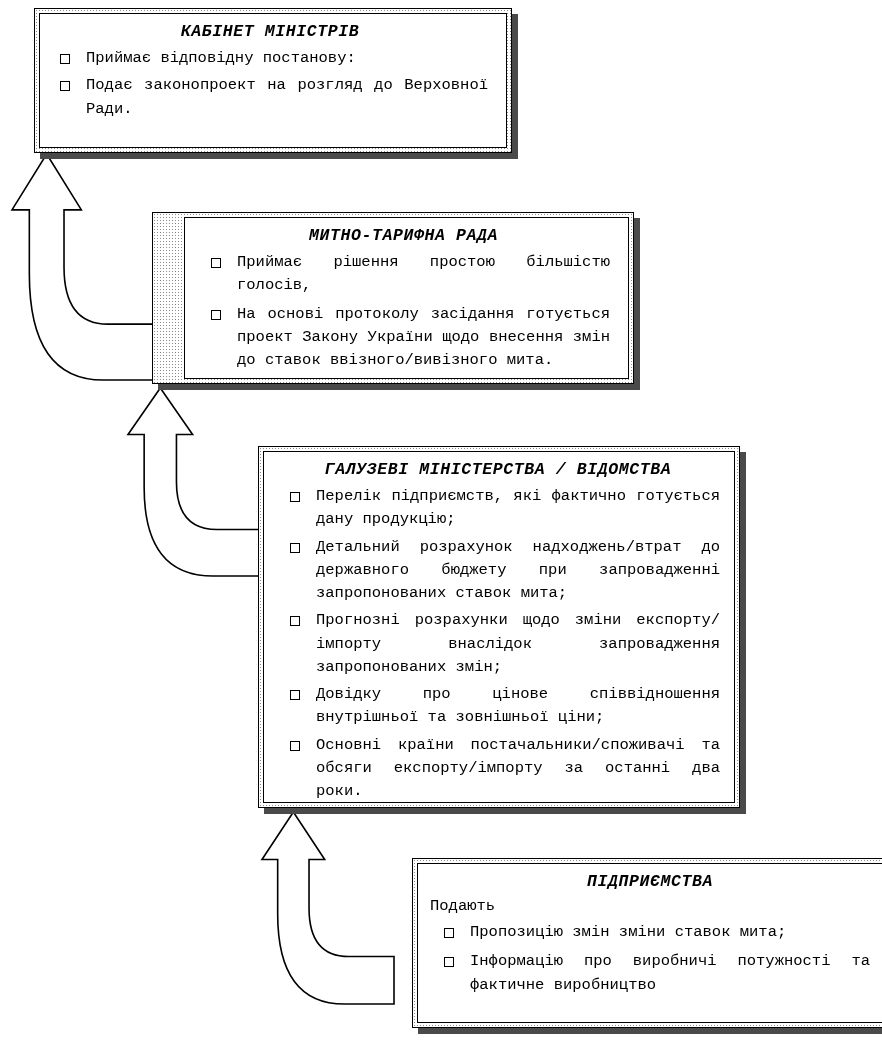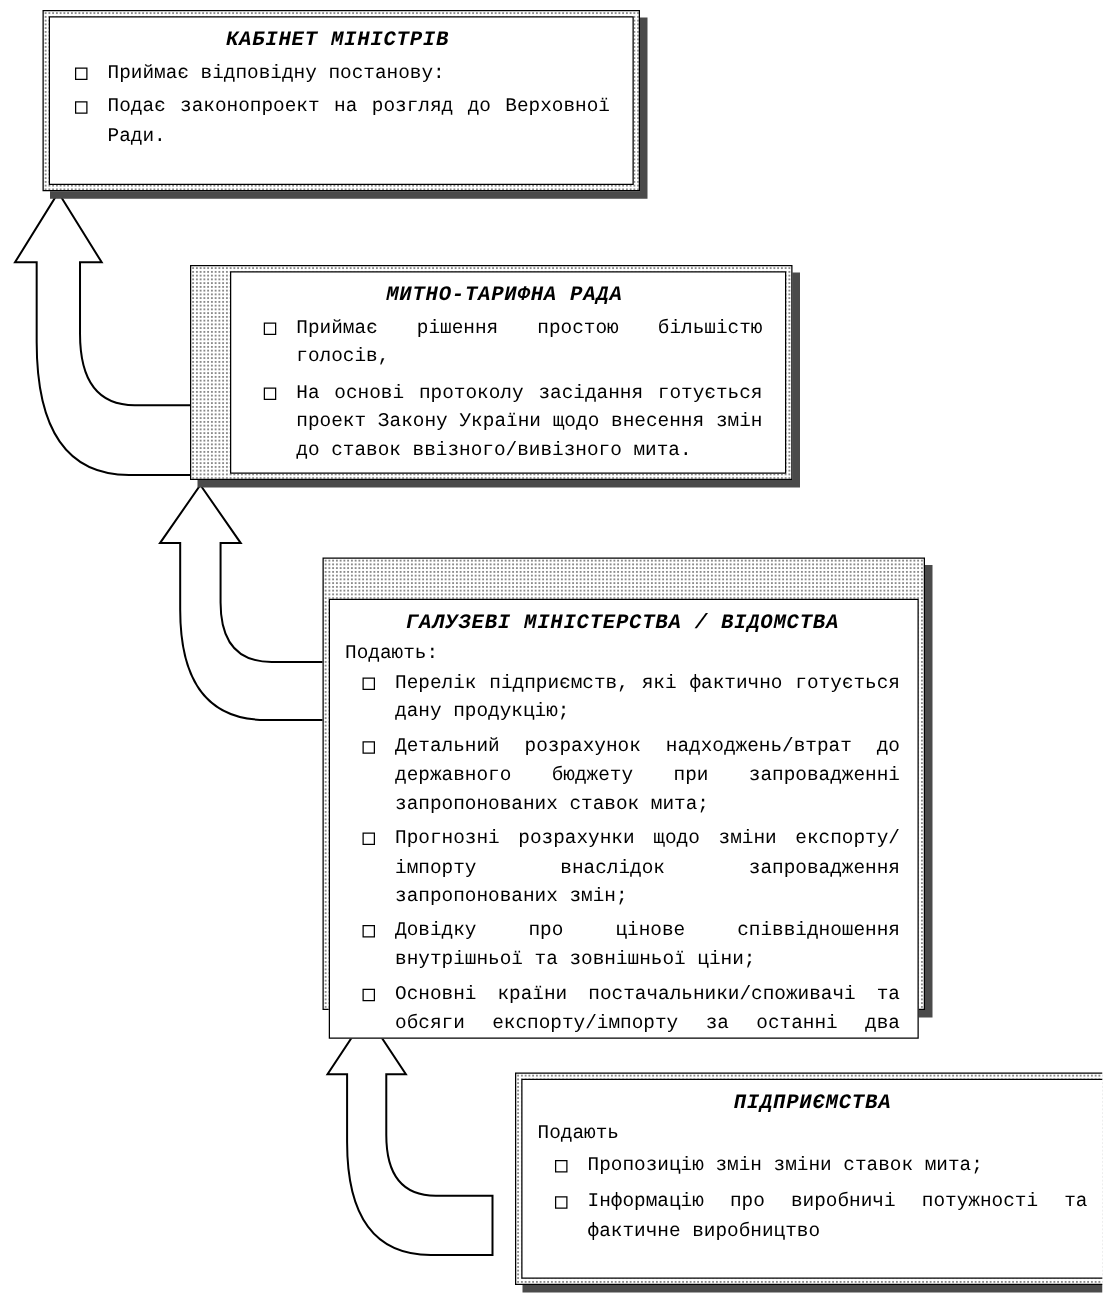--- a/index.html
+++ b/index.html
@@ -72,21 +72,21 @@
   }
   .item-text {
     font-size: 15.5px;
     line-height: 1.5;
     text-align: justify;
     padding-right: 2px;
   }
   
   .box-cabinet .sq { margin-left: 10px; }
   .box-council li.item { margin: 5px 0; }
-  .box-ministries .box-inner { padding-right: 12px; margin-top: 28px; }
+  .box-ministries .box-inner { padding-right: 12px; }
   .box-enterprises li.item { margin: 6px 0; }
 </style>
 </head>
 <body>
 
 <div class="canvas">
 
   <svg class="arrow" style="left:12px; top:154px; width:146px; height:226px;" viewBox="0 0 160 170" preserveAspectRatio="none">
     <path d="M38 0 L76 42 L57 42 L57 85 Q57 128 105 128 L160 128 L160 170 L100 170 Q19 170 19 90 L19 42 L0 42 Z" fill="#ffffff" stroke="#000000" stroke-width="1.6" vector-effect="non-scaling-stroke"></path>
   </svg>
@@ -127,21 +127,20 @@
           <span class="sq"></span>
           <span class="item-text">На основі протоколу засідання готується проект Закону України щодо внесення змін до ставок ввізного/вивізного мита.</span>
         </li>
       </ul>
     </div>
   </div>
 
   <div class="box box-ministries" style="left:258px; top:446px; width:482px; height:362px;">
     <div class="box-inner">
       <div class="box-title">ГАЛУЗЕВІ МІНІСТЕРСТВА / ВІДОМСТВА</div>
-      <div class="intro">Подають:</div>
       <ul class="items">
         <li class="item">
           <span class="sq"></span>
           <span class="item-text">Перелік підприємств, які фактично готується дану продукцію;</span>
         </li>
         <li class="item">
           <span class="sq"></span>
           <span class="item-text">Детальний розрахунок надходжень/втрат до державного бюджету при запровадженні запропонованих ставок мита;</span>
         </li>
         <li class="item">

